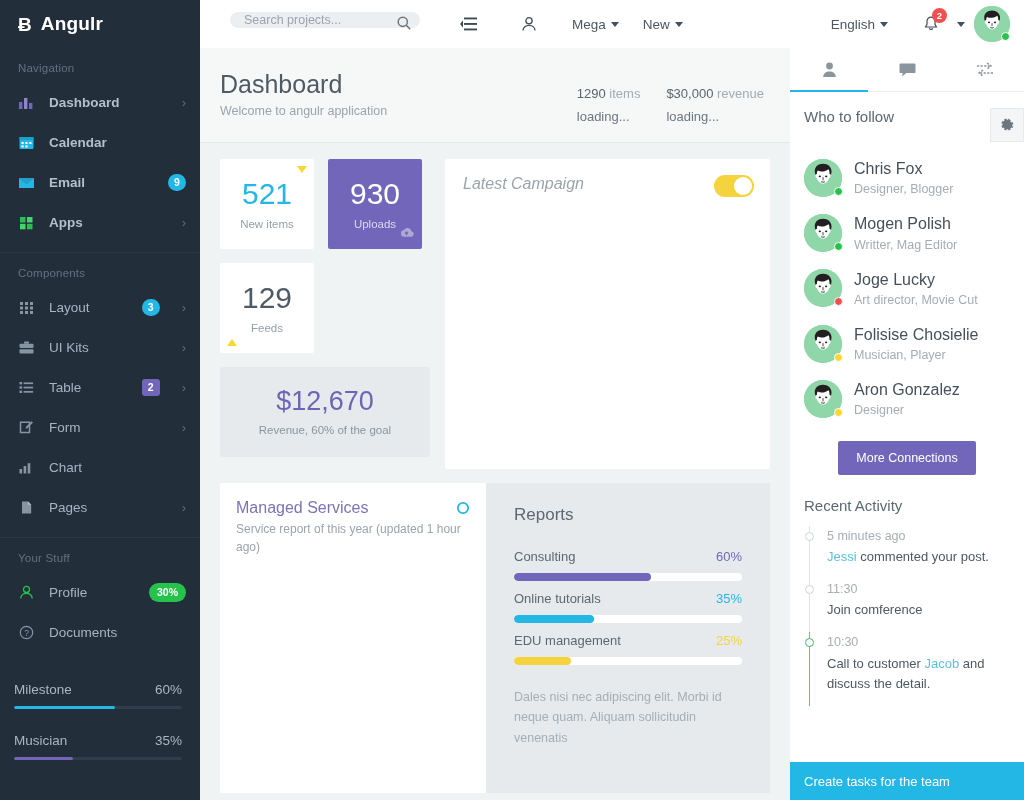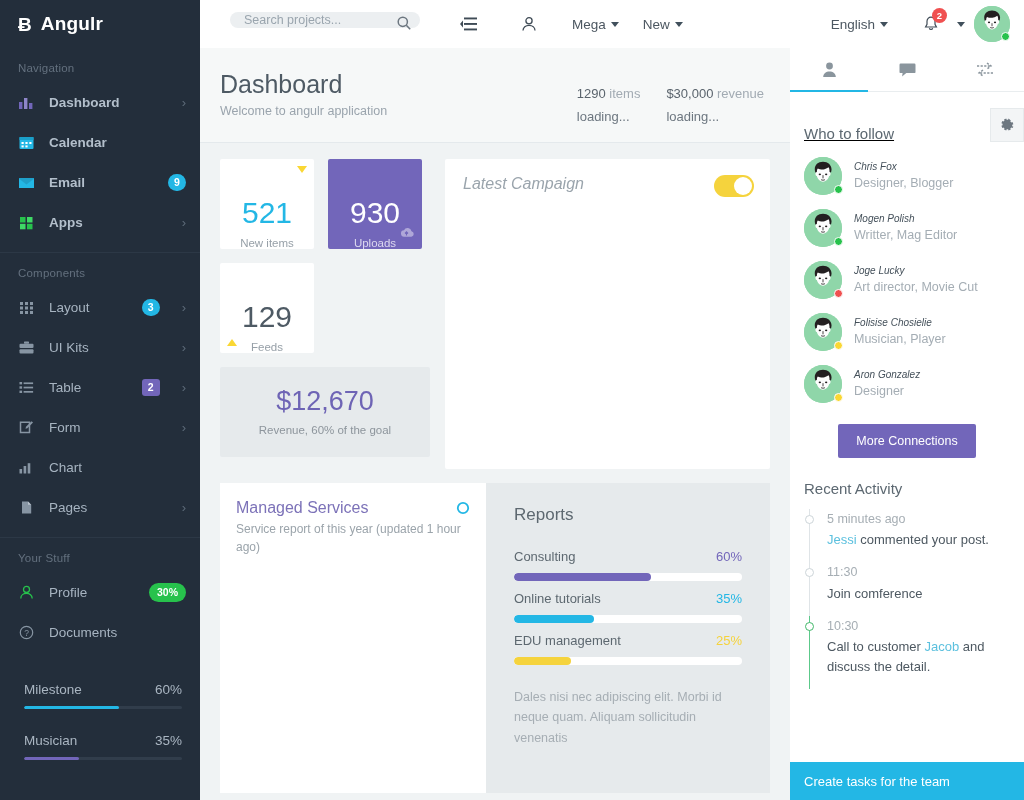--- a/index.html
+++ b/index.html
@@ -46,21 +46,21 @@
   .badge {
     font-size: 10.5px; color: #fff; border-radius: 9px;
     padding: 2px 6px 2px 6px; min-width: 18px; text-align: center;
     line-height: 13px; font-weight: 600;
   }
   .badge.info { background: #23b7e5; border-radius: 10px; }
   .badge.purple { background: #7266ba; border-radius: 3px; }
   .badge.green { background: #27c24c; border-radius: 10px; padding: 3px 8px; }
   .divider { height: 1px; background: #2c3846; margin: 10px 0 0 0; }
 
-  .meter-block { padding: 12px 18px 0 24px; }
+  .meter-block { padding: 12px 18px 0 14px; }
   .meter-row { display: flex; justify-content: space-between; font-size: 13.5px; color: #aab6c2; padding-bottom: 9px; }
   .meter-track { height: 3px; background: #313d4b; border-radius: 2px; overflow: hidden; }
   .meter-fill { height: 3px; border-radius: 2px; }
 
   
   .main { flex: 1 1 auto; width: 824px; height: 800px; display: flex; flex-direction: column; background: #f0f3f4; }
 
   .topbar {
     height: 48px; background: #ffffff; display: flex; align-items: center;
     padding: 0 14px 0 30px; flex: 0 0 48px;
@@ -119,21 +119,21 @@
   .head-stat { text-align: left; }
   .hs-top { font-size: 13px; color: #5a646d; white-space: nowrap; }
   .hs-top .unit { color: #a2abb3; }
   .hs-bottom { font-size: 13px; color: #6d7780; padding-top: 8px; }
 
   .content-pad { padding: 16px 20px 0 20px; display: flex; gap: 15px; }
   .tiles { width: 210px; flex: 0 0 210px; }
   .tile-grid { display: flex; flex-wrap: wrap; gap: 14px; }
   .tile {
     width: 94px; height: 90px; border-radius: 2px; position: relative;
-    display: flex; flex-direction: column; align-items: center; justify-content: flex-end;
+    display: flex; flex-direction: column; align-items: center; justify-content: center;
     overflow: hidden;
   }
   .tile-num { font-size: 30px; line-height: 1; font-weight: 400; }
   .tile-label { font-size: 11.5px; padding-top: 9px; }
   .tile.white { background: #ffffff; }
   .tile.purple { background: #7266ba; }
   .tile.info { background: #23b7e5; }
   .tri {
     position: absolute; width: 0; height: 0;
   }
@@ -188,38 +188,38 @@
   .rb-tabs { display: flex; height: 44px; border-bottom: 1px solid #e9edef; }
   .rb-tab {
     flex: 1 1 0; display: flex; align-items: center; justify-content: center;
     cursor: pointer; color: #8a959d; position: relative;
   }
   .rb-tab.active::after {
     content: ""; position: absolute; left: 0; right: 0; bottom: -1px;
     height: 2px; background: #23b7e5;
   }
   .rb-section {
-    display: flex; align-items: flex-end; padding: 16px 0 8px 14px; text-decoration: underline;
+    display: flex; align-items: flex-start; padding: 16px 0 8px 14px;
   }
   .rb-title { font-size: 15px; color: #5c6871; font-weight: 400; }
   .gear-btn {
     margin-left: auto; width: 34px; height: 34px; background: #f3f5f6;
     border: 1px solid #e6eaec; display: flex; align-items: center; justify-content: center;
     cursor: pointer; color: #6d7780;
   }
   .follow-item { display: flex; align-items: center; gap: 12px; padding: 7px 14px; cursor: pointer; }
   .fav {
     width: 38px; height: 38px; border-radius: 50%; background: #8fd6a9;
     position: relative; flex: 0 0 38px;
   }
   .fav-dot {
     position: absolute; right: -1px; bottom: 1px; width: 9px; height: 9px;
     border-radius: 50%; border: 1.5px solid #fff;
   }
-  .fav-name { font-size: 10px; color: #44505a; line-height: 1.45; font-style: italic; }
+  .fav-name { font-size: 16px; color: #44505a; line-height: 1.45; }
   .fav-role { font-size: 12.5px; color: #a4adb4; line-height: 1.45; }
   .more-btn {
     display: block; margin: 14px auto 0 auto; background: #7266ba; color: #fff;
     border: none; border-radius: 2px; font-size: 12.5px; padding: 10px 18px;
     cursor: pointer; font-family: "Liberation Sans", sans-serif;
   }
   .rb-title2 { font-size: 15px; color: #5c6871; padding: 22px 0 6px 14px; font-weight: 400; }
   .timeline { padding: 6px 14px 0 14px; position: relative; }
   .tl-item { display: flex; gap: 12px; position: relative; padding-bottom: 12px; }
   .tl-rail { width: 11px; flex: 0 0 11px; position: relative; }

